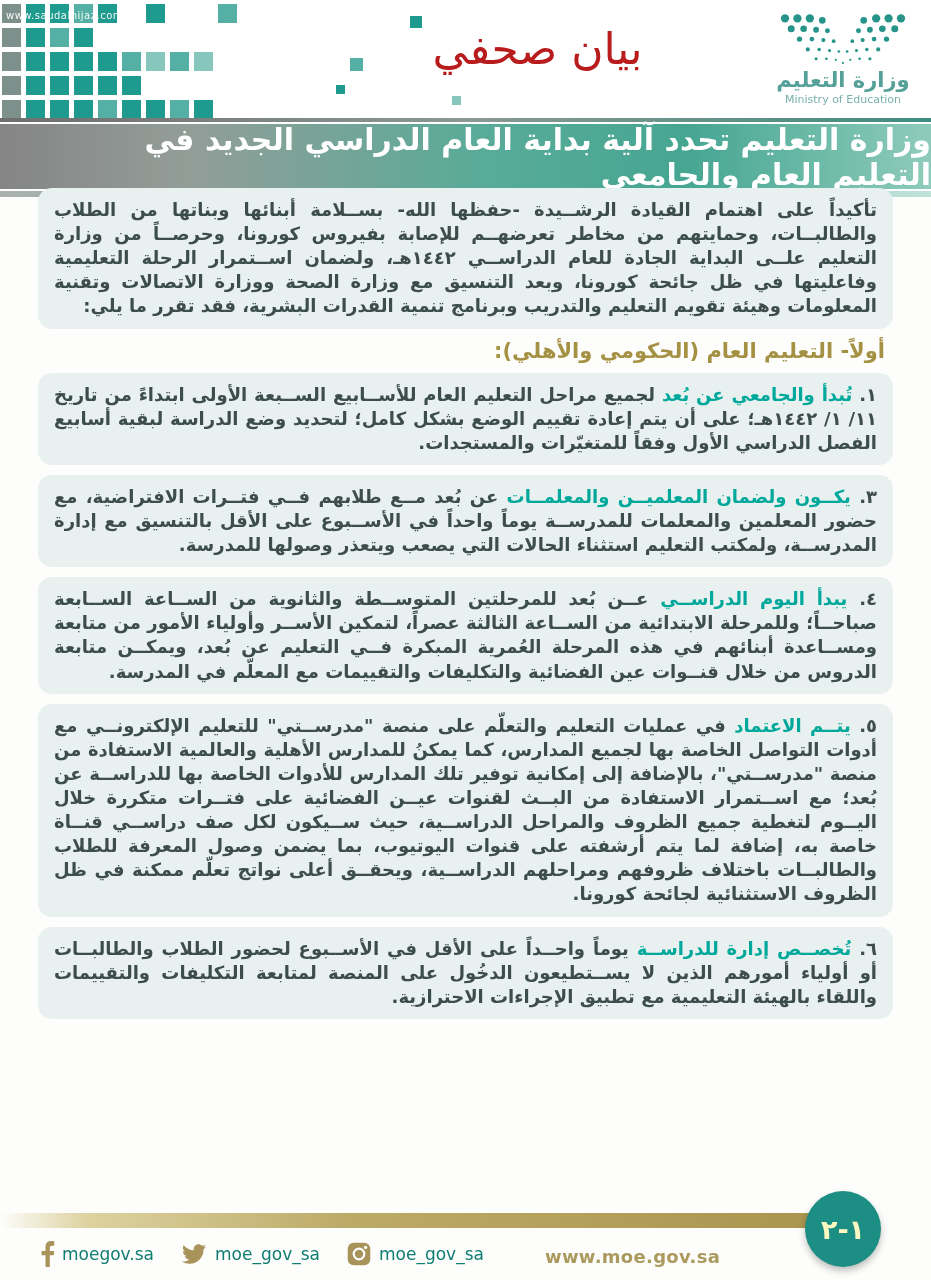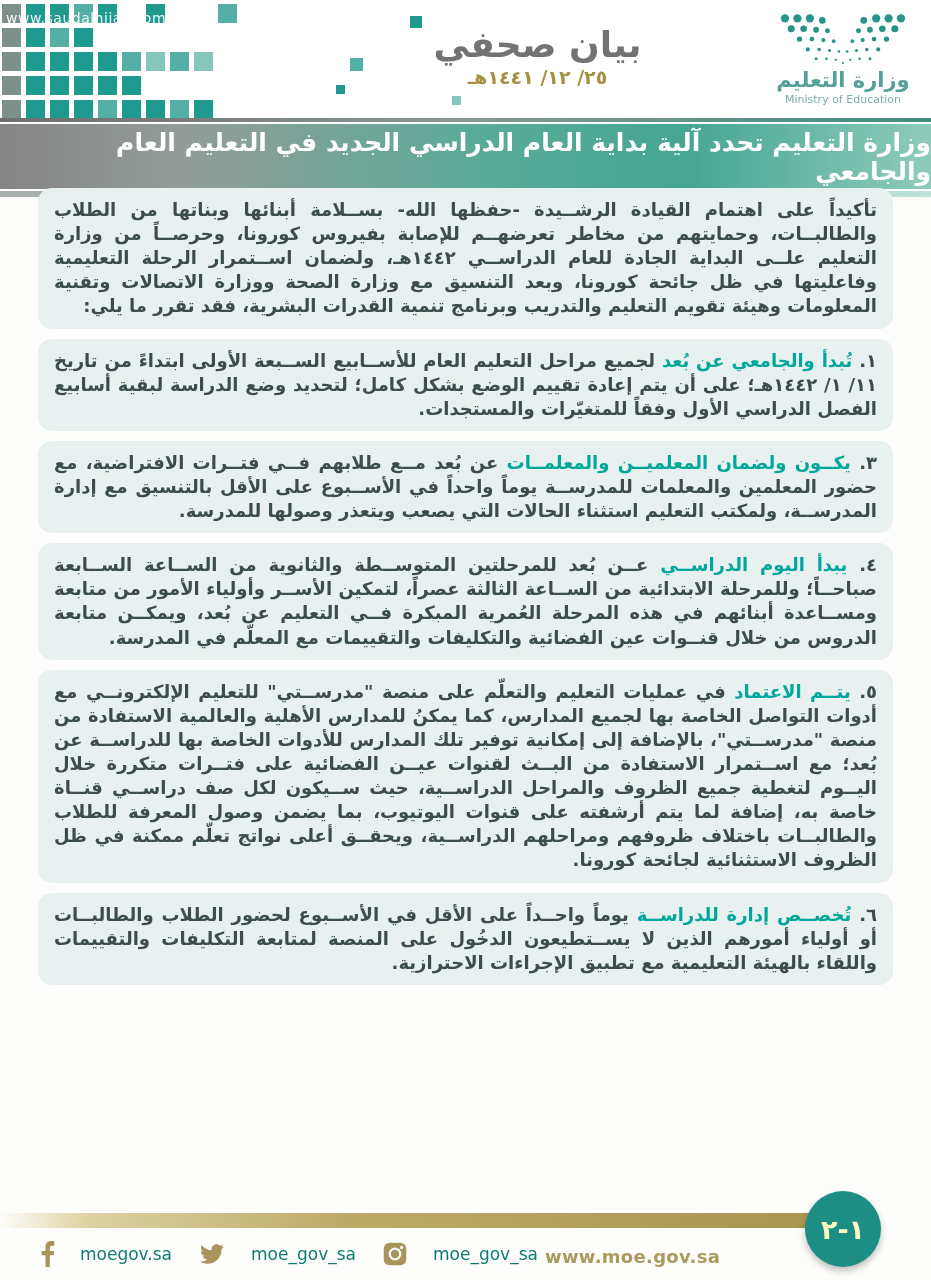--- a/index.html
+++ b/index.html
@@ -7,42 +7,42 @@
     width:931px;height:1280px;position:relative;overflow:hidden;
     background:#fdfdfb;font-family:"DejaVu Sans",sans-serif;
   }
   
   .header{position:absolute;top:0;left:0;width:931px;height:118px;background:#ffffff;}
   .mosaic{position:absolute;top:4px;left:2px;}
   .mosaic .cell{position:absolute;}
   .deco-square{position:absolute;}
   .watermark{
     position:absolute;top:10px;left:6px;z-index:5;
-    color:rgba(255,255,255,.92);font-size:14px;letter-spacing:.5px;
+    color:rgba(255,255,255,.92);font-size:10px;letter-spacing:.5px;
   }
   .press-title{
     position:absolute;top:26px;left:400px;width:275px;text-align:center;direction:rtl;
   }
   .press-title .t{
-    color:#737373;font-size:36px;font-weight:bold;line-height:1.05;
+    color:#b91c1c;font-size:44px;font-weight:normal;line-height:1.05;
   }
   .press-title .d{
     color:#a59143;font-size:19px;font-weight:bold;margin-top:2px;
   }
   .moe-logo{position:absolute;top:8px;left:768px;width:150px;text-align:center;}
   .moe-logo .ar{color:#55a19a;font-size:21px;font-weight:bold;direction:rtl;margin-top:2px;}
   .moe-logo .en{color:#79b1aa;font-size:11px;margin-top:1px;}
   
   .banner{position:absolute;top:118px;left:0;width:931px;}
   .banner .line-dark{height:4px;background:linear-gradient(90deg,#6e6e6e,#8b9894,#3f8d7f);}
   .banner .gap{height:2px;background:#ffffff;}
   .banner .main{
     height:65px;display:flex;align-items:center;justify-content:center;direction:rtl;
     background:linear-gradient(90deg,#858585 0%,#939d98 20%,#58ab98 52%,#46a692 74%,#8fcbbb 100%);
-    color:#ffffff;font-size:25px;font-weight:bold;padding-left:45px;
+    color:#ffffff;font-size:30px;font-weight:bold;padding-left:45px;
   }
   .banner .line-light{height:6px;background:linear-gradient(90deg,#aab0ad,#7fc3b4,#bfe2d9);}
   
   .content{
     position:absolute;top:188px;left:0;width:931px;height:1022px;
     padding:0 38px;box-sizing:border-box;direction:rtl;overflow:hidden;
   }
   .box{
     background:#e8f1ef;border-radius:14px;padding:10px 16px;margin-bottom:10px;
     color:#3d4d4c;font-size:18px;font-weight:bold;line-height:1.34;
@@ -61,21 +61,21 @@
   }
   .page-circle{
     position:absolute;top:1191px;left:805px;width:76px;height:76px;border-radius:50%;
     background:#1d8e84;color:#fef9c3;font-size:27px;font-weight:bold;
     display:flex;align-items:center;justify-content:center;direction:rtl;
     box-shadow:0 4px 7px rgba(0,0,0,.25);
   }
   .social{
     position:absolute;top:1241px;left:40px;display:flex;align-items:center;gap:26px;
   }
-  .social .grp{display:flex;align-items:center;gap:25px;cursor:pointer;}
+  .social .grp{display:flex;align-items:center;gap:7px;cursor:pointer;}
   .social .handle{color:#0f7d72;font-size:17px;}
   .website{
     position:absolute;top:1246px;left:545px;color:#ab9a5e;font-size:18px;font-weight:bold;
     letter-spacing:.3px;cursor:pointer;
   }
   svg{display:block;}
 </style>
 </head>
 <body>
 
@@ -120,21 +120,20 @@
   <div id="deco">
       <div class="deco-square" style="left: 350px; top: 58px; width: 13px; height: 13px; background: rgb(84, 176, 165);"></div>
       <div class="deco-square" style="left: 336px; top: 85px; width: 9px; height: 9px; background: rgb(31, 154, 142);"></div>
       <div class="deco-square" style="left: 410px; top: 16px; width: 12px; height: 12px; background: rgb(31, 154, 142);"></div>
       <div class="deco-square" style="left: 452px; top: 96px; width: 9px; height: 9px; background: rgb(134, 198, 189);"></div>
     </div>
   <div class="watermark">www.saudalhijaz.com</div>
 
   <div class="press-title">
     <div class="t">بيان صحفي</div>
-    <div class="d">٢٥/ ١٢/ ١٤٤١هـ</div>
   </div>
 
   <div class="moe-logo">
     <svg width="150" height="58" viewBox="0 0 140 56">
       <g fill="#27948a">
         <circle cx="14" cy="10" r="4"></circle>
           <circle cx="26" cy="10" r="4"></circle>
           <circle cx="38" cy="10" r="4"></circle>
           <circle cx="50" cy="12" r="3.2"></circle>
         <circle cx="20" cy="20" r="3.4"></circle>
@@ -186,20 +185,21 @@
   <div class="gap"></div>
   <div class="line-light"></div>
 </div>
 
 <div class="content">
 
   <div class="box">
     <span>تأكيداً على اهتمام القيادة الرشــيدة -حفظها الله- بســلامة أبنائها وبناتها من الطلاب والطالبــات، وحمايتهم من مخاطر تعرضهــم للإصابة بفيروس كورونا، وحرصــاً من وزارة التعليم علــى البداية الجادة للعام الدراســي ١٤٤٢هـ، ولضمان اســتمرار الرحلة التعليمية وفاعليتها في ظل جائحة كورونا، وبعد التنسيق مع وزارة الصحة ووزارة الاتصالات وتقنية المعلومات وهيئة تقويم التعليم والتدريب وبرنامج تنمية القدرات البشرية، فقد تقرر ما يلي:</span>
   </div>
 
+  <div class="section-heading">أولاً- التعليم العام (الحكومي والأهلي):</div>
 
   <div class="box">
     <span class="num">١. </span><span class="hl">تُبدأ والجامعي عن بُعد</span><span> لجميع مراحل التعليم العام للأســابيع الســبعة الأولى ابتداءً من تاريخ ١١/ ١/ ١٤٤٢هـ؛ على أن يتم إعادة تقييم الوضع بشكل كامل؛ لتحديد وضع الدراسة لبقية أسابيع الفصل الدراسي الأول وفقاً للمتغيّرات والمستجدات.</span>
   </div>
 
 
   <div class="box">
     <span class="num">٣. </span><span class="hl">يكــون ولضمان المعلميــن والمعلمــات</span><span> عن بُعد مــع طلابهم فــي فتــرات الافتراضية، مع حضور المعلمين والمعلمات للمدرســة يوماً واحداً في الأســبوع على الأقل بالتنسيق مع إدارة المدرســة، ولمكتب التعليم استثناء الحالات التي يصعب ويتعذر وصولها للمدرسة.</span>
   </div>
 

